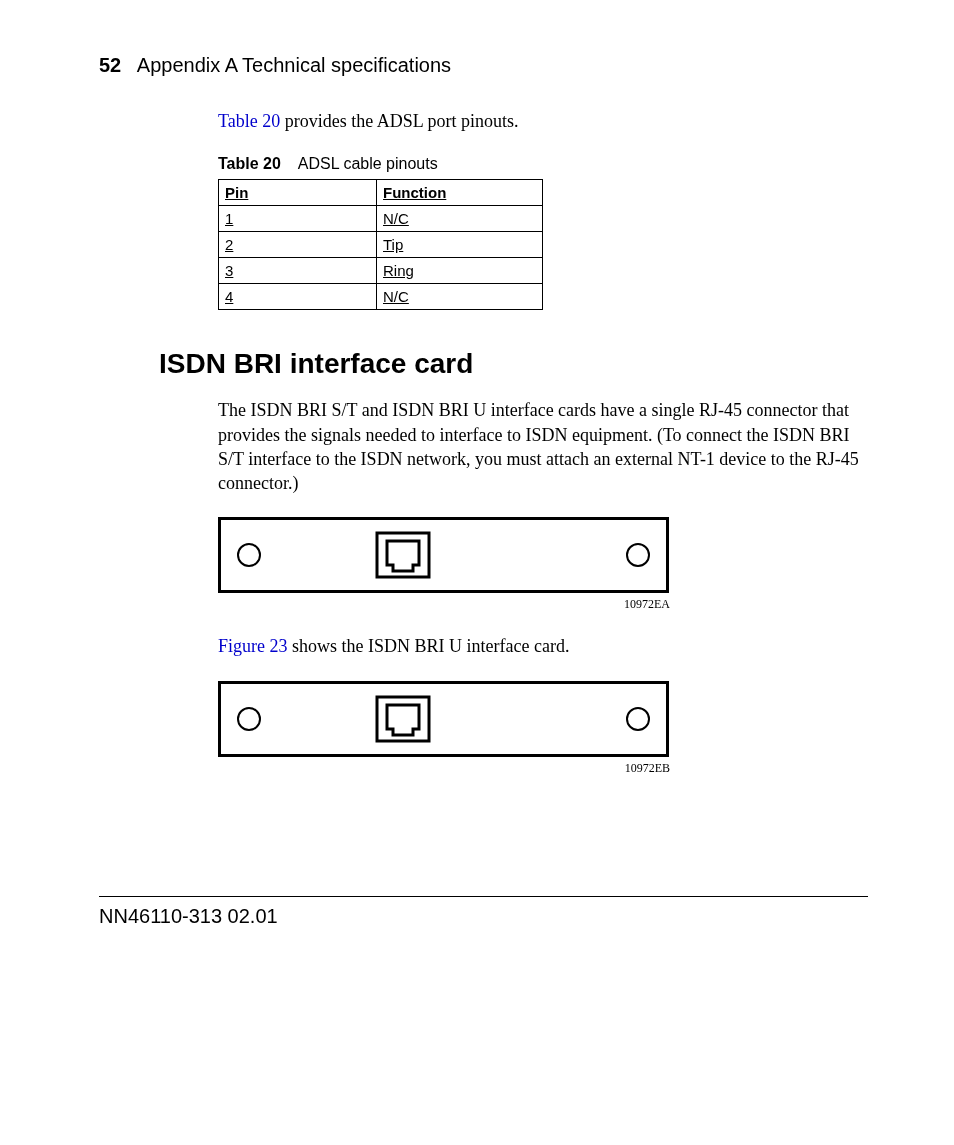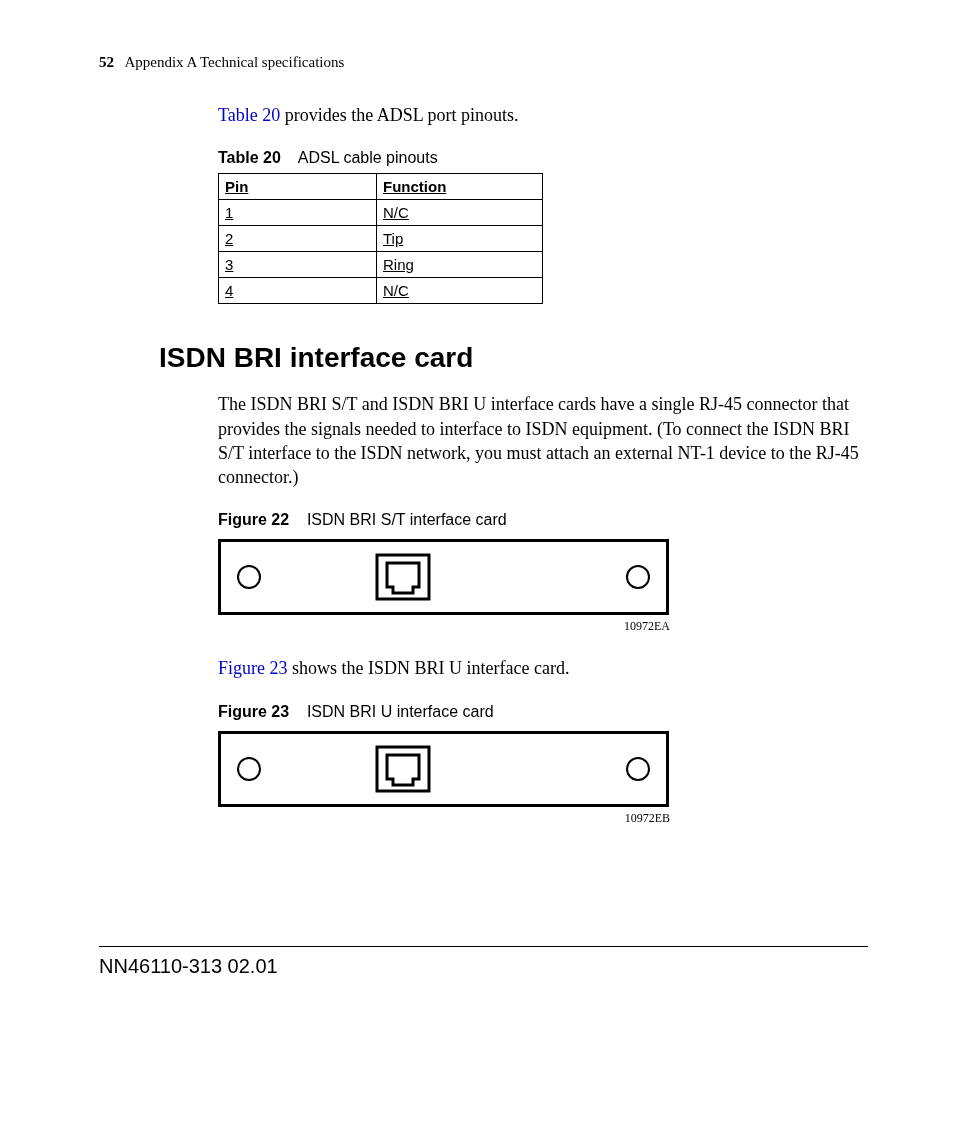--- a/index.html
+++ b/index.html
@@ -9,22 +9,22 @@
     font-family: "Times New Roman", Times, serif;
     font-size: 18px;
     color: #000;
     width: 954px;
   }
   .page {
     padding: 54px 86px 30px 99px;
     box-sizing: border-box;
   }
   .header-line {
-    font-family: Liberation Serif, serif;
-    font-size: 15px;
+    font-family: Liberation Sans, sans-serif;
+    font-size: 20px;
     margin-bottom: 32px;
   }
   .header-line .pagenum { font-weight: bold; }
   .body-indent { margin-left: 119px; }
   .para { margin: 0 0 22px 0; line-height: 1.35; }
   .link { color: #0000cc; }
   .caption {
     font-family: Helvetica, Arial, sans-serif;
     font-size: 16px;
     margin: 22px 0 6px 0;
@@ -138,45 +138,35 @@
     </tbody>
       </table>
   </div>
 
   <h2 class="section">ISDN BRI interface card</h2>
 
   <div class="body-indent">
     <p class="para">The ISDN BRI S/T and ISDN BRI U interface cards have a single RJ-45 connector that provides the signals needed to interface to ISDN equipment. (To connect the ISDN BRI S/T interface to the ISDN network, you must attach an external NT-1 device to the RJ-45 connector.)</p>
 
 
-    <p class="caption">
-      <span class="cap-bold">Figure 22</span>
-      &nbsp;&nbsp;
-      <span>ISDN BRI S/T interface card</span>
-    </p>
 
     <div class="figure-box">
       <span class="screw left"></span>
       <svg class="rj45" width="56" height="48">
         <rect x="2" y="2" width="52" height="44" fill="none" stroke="#000" stroke-width="3"></rect>
         <path d="M12 10 H44 V34 H38 V40 H18 V34 H12 Z" fill="none" stroke="#000" stroke-width="3"></path>
       </svg>
       <span class="screw right"></span>
     </div>
     <div class="figure-id">10972EA</div>
 
     <p class="para" style="margin-top:22px;">
       <span class="link">Figure 23</span><span> shows the ISDN BRI U interface card.</span>
     </p>
 
-    <p class="caption">
-      <span class="cap-bold">Figure 23</span>
-      &nbsp;&nbsp;
-      <span>ISDN BRI U interface card</span>
-    </p>
 
     <div class="figure-box">
       <span class="screw left"></span>
       <svg class="rj45" width="56" height="48">
         <rect x="2" y="2" width="52" height="44" fill="none" stroke="#000" stroke-width="3"></rect>
         <path d="M12 10 H44 V34 H38 V40 H18 V34 H12 Z" fill="none" stroke="#000" stroke-width="3"></path>
       </svg>
       <span class="screw right"></span>
     </div>
     <div class="figure-id">10972EB</div>

